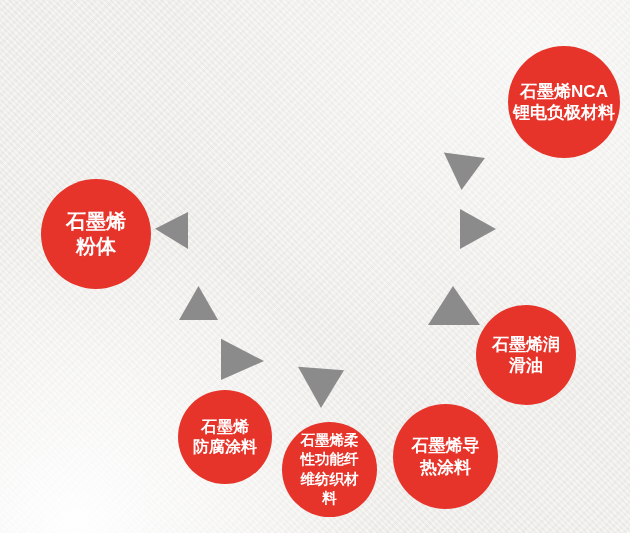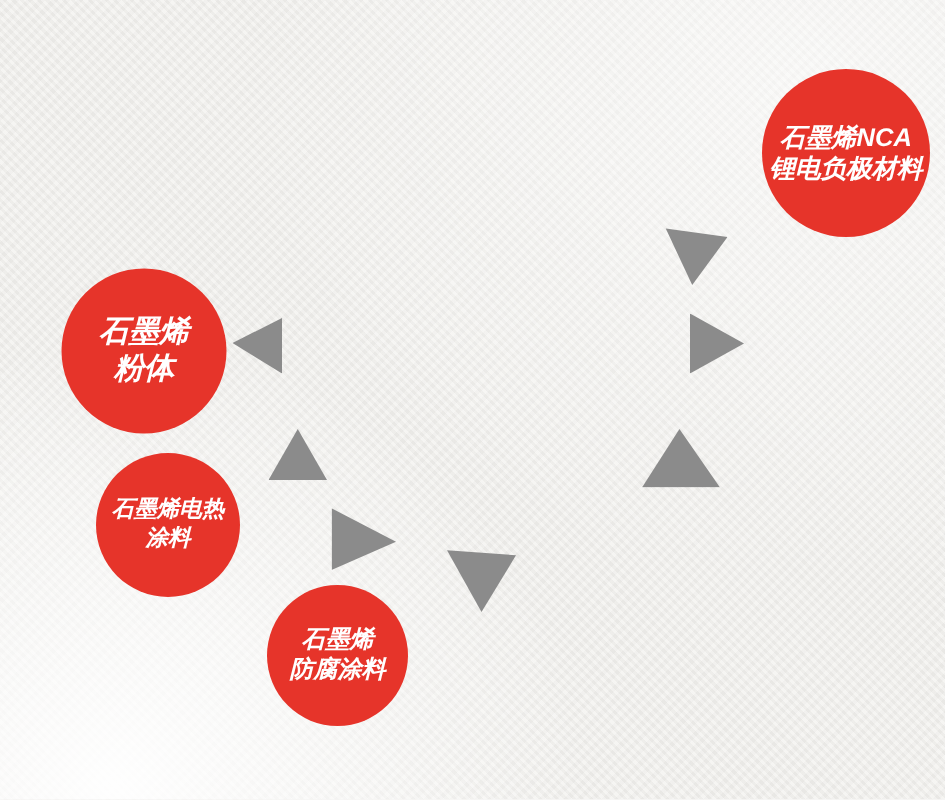--- a/index.html
+++ b/index.html
@@ -18,21 +18,21 @@
   }
 
   .circle{
     position:absolute;
     border-radius:50%;
     display:flex;align-items:center;justify-content:center;
     text-align:center;
     color:#ffffff;
     font-weight:bold;
   }
-  .circle .lbl{white-space:pre-line;line-height:1.25;font-style:italic;}
+  .circle .lbl{white-space:pre-line;line-height:1.25;}
 
   .center-node{
     left:204px;top:114px;width:232px;height:232px;
     background:#c20b1d;
     font-size:24px;letter-spacing:2px;
   }
   .node{background:#e6342a;}
 
   .n-nca     {left:508px;top:46px; width:112px;height:112px;font-size:17px;}
   .n-nca .lbl{white-space:pre;}
@@ -59,32 +59,42 @@
 
 <div class="stage">
 
 
   <div class="circle node n-nca">
     <span class="lbl">石墨烯NCA
 锂电负极材料</span>
   </div>
 
 
+  <div class="circle node n-lube">
+    <span class="lbl">石墨烯润
+滑油</span>
+  </div>
 
+  <div class="circle node n-thermal">
+    <span class="lbl">石墨烯导
+热涂料</span>
+  </div>
 
+  <div class="circle node n-textile">
+    <span class="lbl">石墨烯柔
+性功能纤
+维纺织材
+料</span>
+  </div>
 
   <div class="circle node n-anticorr">
     <span class="lbl">石墨烯
 防腐涂料</span>
   </div>
 
-  <div class="circle node n-eheat">
-    <span class="lbl">石墨烯电热
-涂料</span>
-  </div>
 
   <div class="circle node n-powder">
     <span class="lbl">石墨烯
 粉体</span>
   </div>
 
   <div class="tri t-a"></div>
   <div class="tri t-b"></div>
   <div class="tri t-c"></div>
   <div class="tri t-d"></div>

